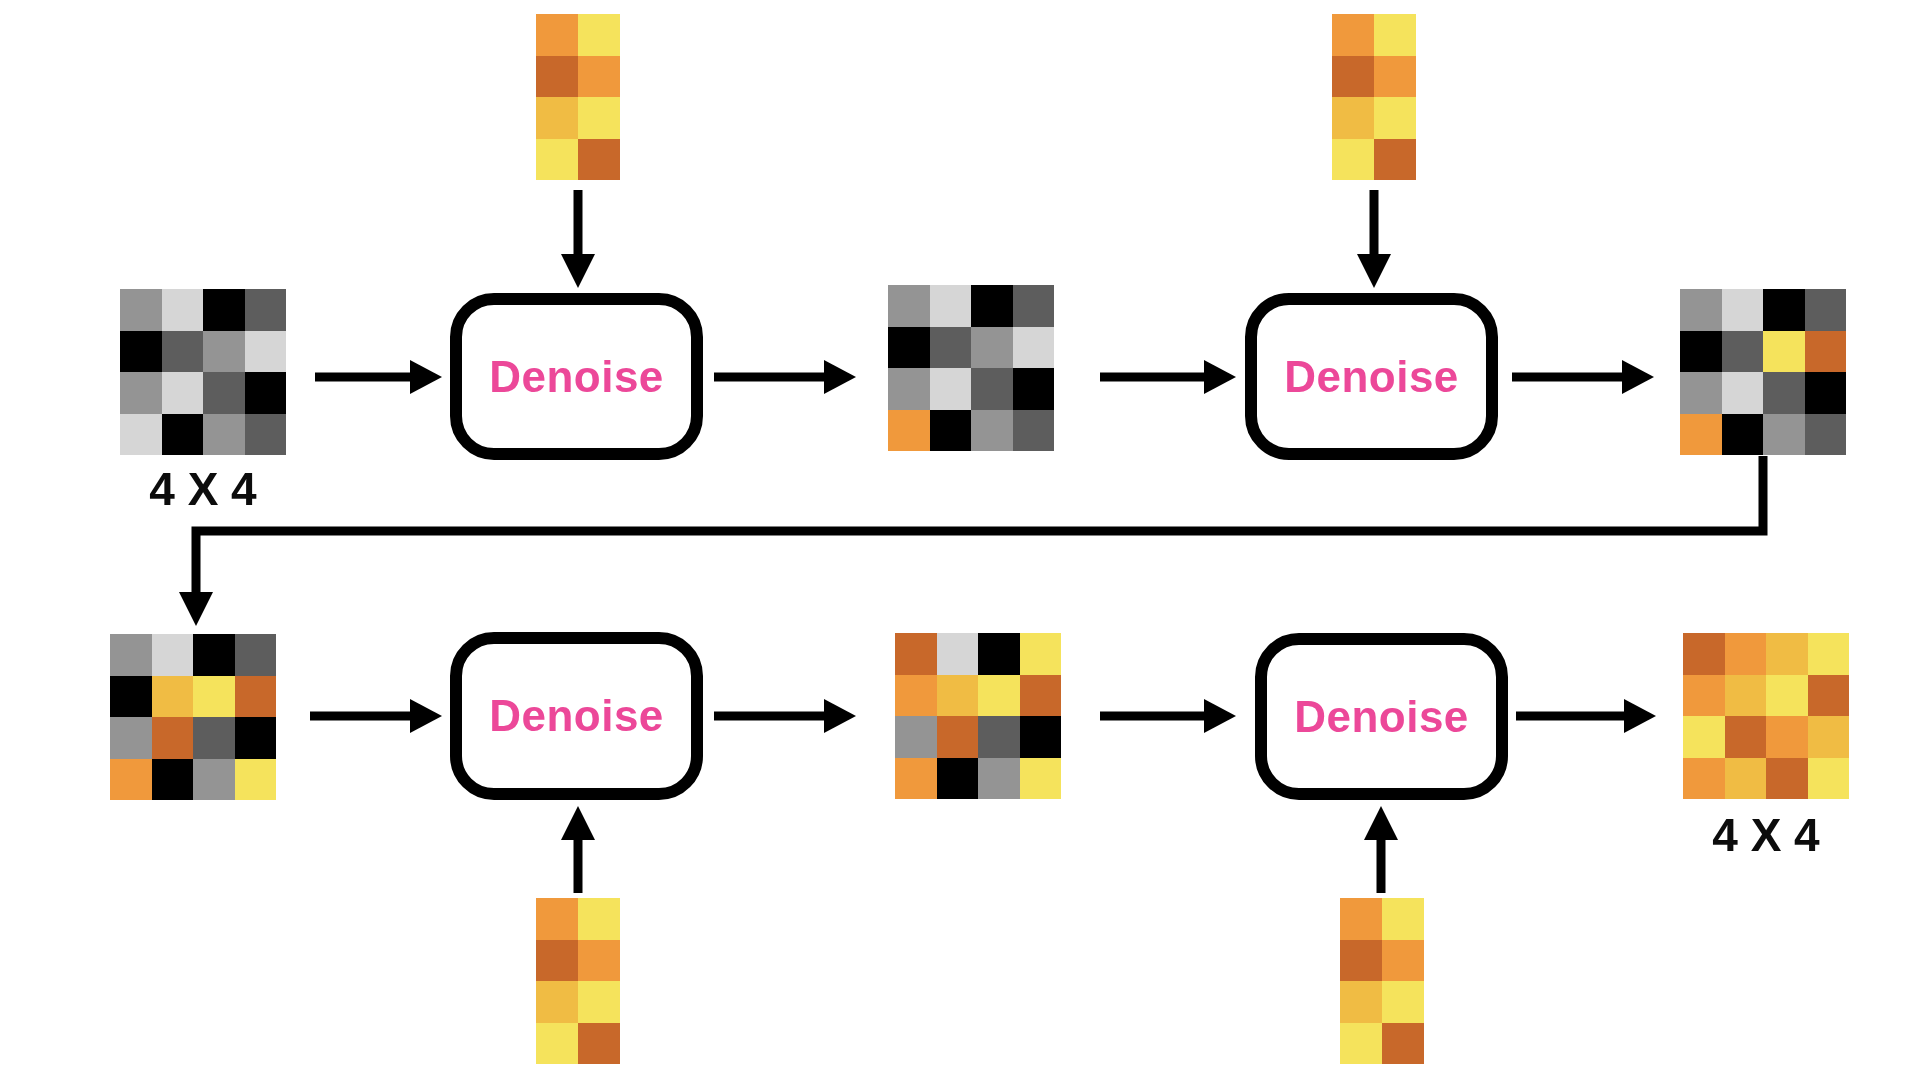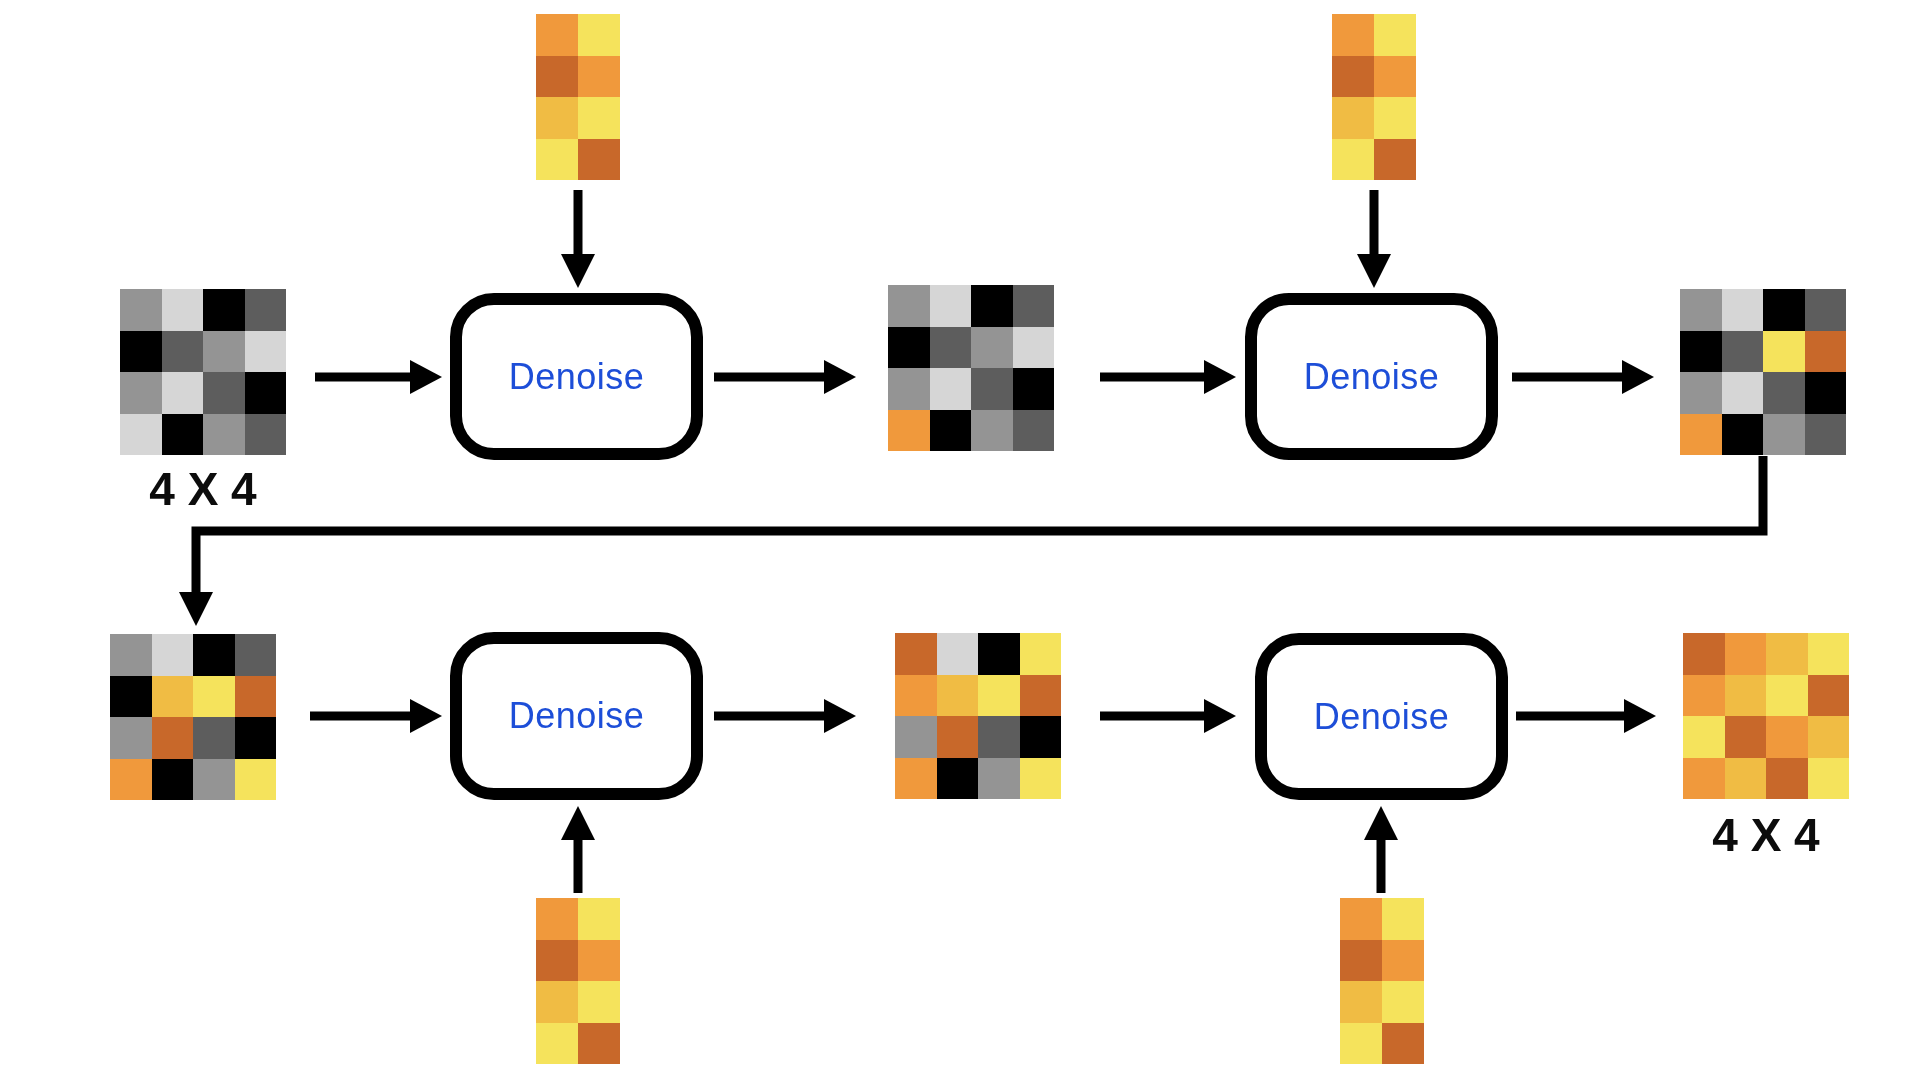--- a/index.html
+++ b/index.html
@@ -34,23 +34,23 @@
     width: 253px;
     height: 168px;
     background: #ffffff;
     border: 12px solid #000000;
     border-radius: 44px;
     display: flex;
     align-items: center;
     justify-content: center;
   }
   .denoise-box span {
-    font-size: 36px;
-    font-weight: 400;
-    color: #1d4ed8;
+    font-size: 44px;
+    font-weight: 700;
+    color: #ec4899;
     letter-spacing: 0.5px;
   }
   .size-label {
     position: absolute;
     width: 166px;
     text-align: center;
     font-size: 46px;
     font-weight: 600;
     color: #0c0c0c;
   }

